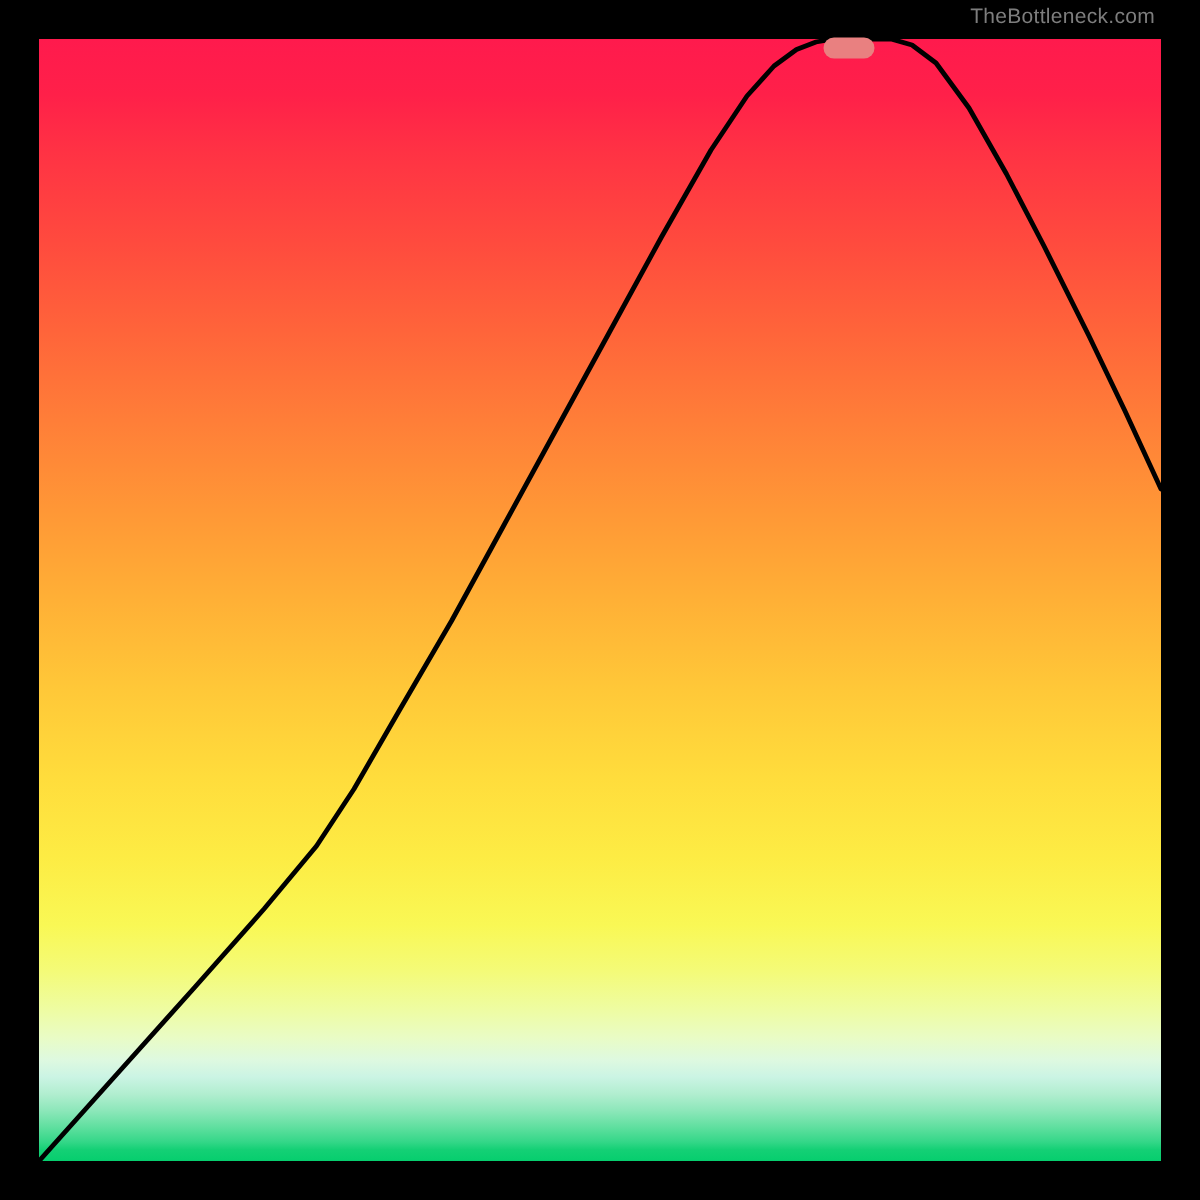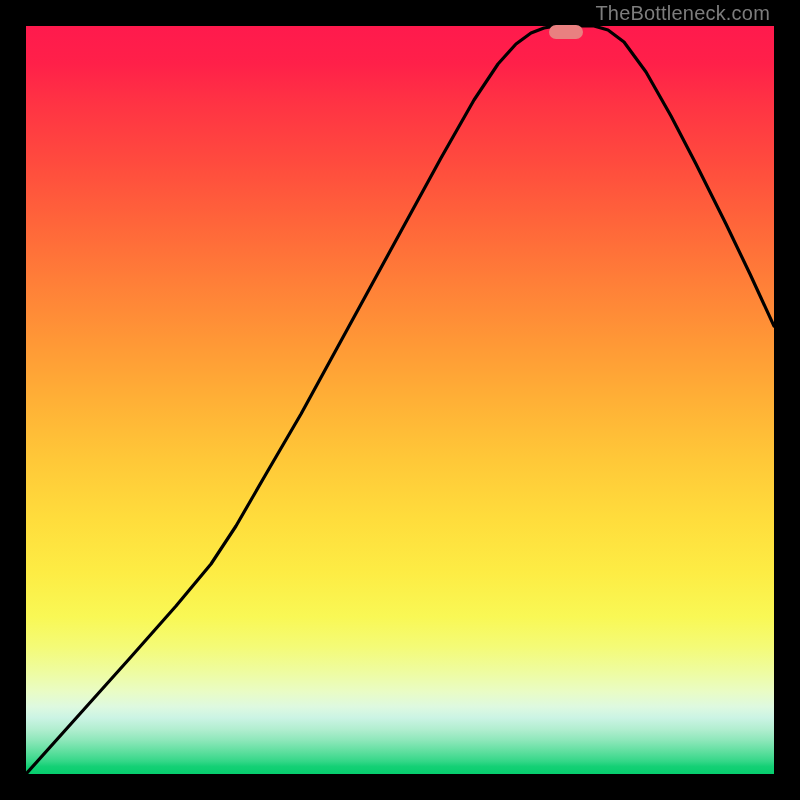--- a/index.html
+++ b/index.html
@@ -64,21 +64,21 @@
   .marker {
     position: absolute;
     border-radius: 9px;
     background: #e98080;
   }
   .watermark {
     position: absolute;
     top: 2px;
     right: 30px;
     color: #7d7d7d;
-    font-size: 20px;
+    font-size: 14px;
     letter-spacing: 0.2px;
     font-weight: 400;
   }
 </style>
 </head>
 <body>
 
 <div class="watermark">TheBottleneck.com</div>
 
 <div class="frame">

